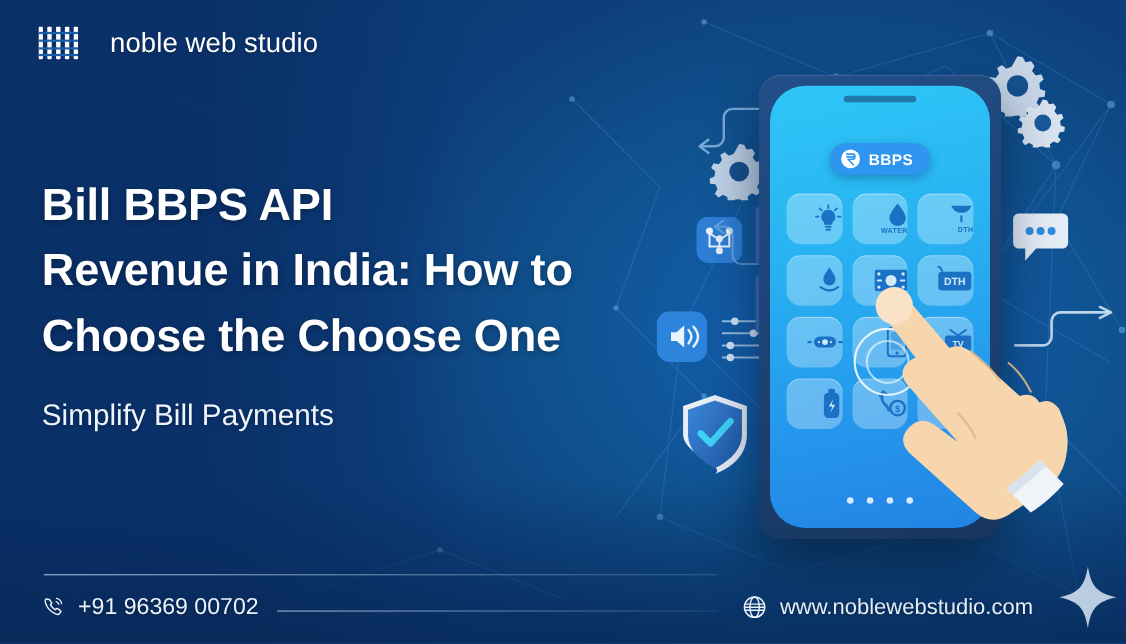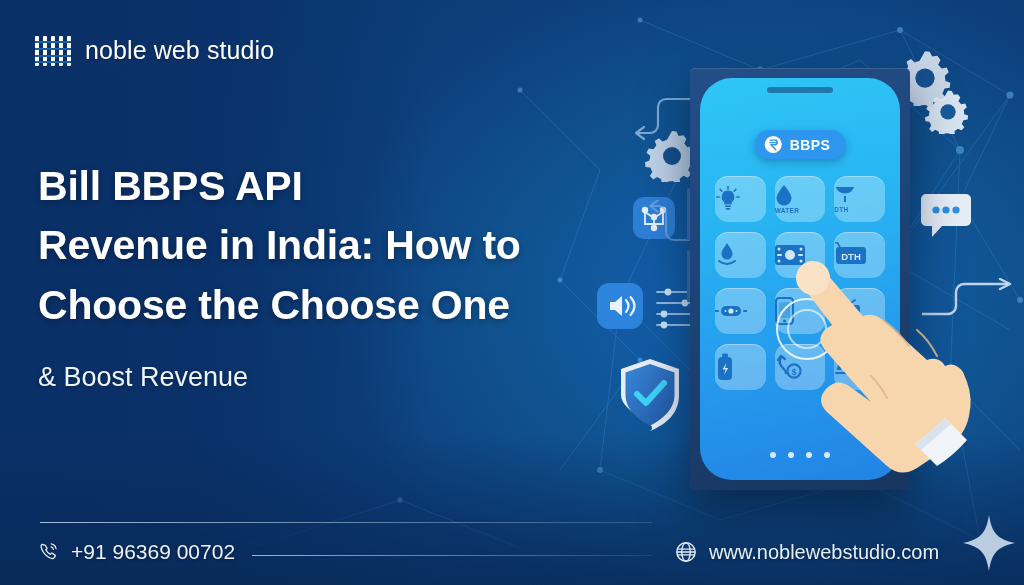--- a/index.html
+++ b/index.html
@@ -27,22 +27,22 @@
   .vign-bottom{
     position:absolute; left:0; bottom:0; width:100%; height:150px;
     background:linear-gradient(0deg, rgba(8,40,86,.75) 0%, rgba(8,40,86,0) 100%);
   }
 
   
   .net{ position:absolute; inset:0; opacity:.55; }
 
   
   .logo{
-    position:absolute; left:35px; top:36px;
-    display:flex; gap:14px;
+    position:absolute; left:35px; top:24px;
+    display:flex; align-items:center; gap:29px;
   }
   .logo-mark{ display:block; }
   .logo-text{
     color:#fff; font-size:25px; font-weight:500;
     letter-spacing:.1px; white-space:nowrap;
     text-shadow:0 1px 2px rgba(0,0,0,.25);
   }
 
   
   .headline{
@@ -93,21 +93,21 @@
     color:#eaf2fb; font-size:20px; font-weight:400; white-space:nowrap;
     text-shadow:0 1px 3px rgba(0,0,0,.3);
   }
   .sparkle{ position:absolute; left:963px; top:515px; }
 
   
   .device{
     position:absolute; left:690px; top:68px;
     width:220px; height:422px;
     background:linear-gradient(160deg,#234e87 0%,#1d4375 48%,#17365f 100%);
-    border-radius:5px;
+    border-radius:20px;
     box-shadow:0 22px 48px rgba(3,18,40,.55), inset 0 1px 0 rgba(255,255,255,.12);
   }
   .screen{
     position:absolute; left:10px; top:10px; right:10px; bottom:10px;
     border-radius:32px;
     background:linear-gradient(168deg, #2fc6f7 0%, #28b4f2 34%, #2597ec 72%, #2283e4 100%);
     overflow:hidden;
   }
   .notch{
     position:absolute; left:50%; top:9px; transform:translateX(-50%);
@@ -137,21 +137,21 @@
   
   .grid{
     position:absolute; left:15px; top:98px; right:15px;
     display:grid; grid-template-columns:repeat(3,1fr);
     gap:10px 9px;
   }
   .tile{
     height:46px; border-radius:13px;
     background:rgba(255,255,255,.30);
     display:flex; flex-direction:column;
-    align-items:flex-start; justify-content:center;
+    align-items:flex-end; justify-content:center;
     gap:1px;
     box-shadow:inset 0 1px 0 rgba(255,255,255,.35);
   }
   .tile svg{ display:block; }
   .tile-cap{
     font-size:6.5px; font-weight:bold; color:#1b72c4; letter-spacing:.3px;
   }
 
   
   .ripple{
@@ -250,21 +250,21 @@
     <span class="logo-text">noble web studio</span>
   </div>
 
   <h1 class="headline">
     <span class="ln">Bill BBPS API</span>
     <span class="ln">Revenue in India: How to</span>
     <span class="ln">Choose the Choose One</span>
   </h1>
 
   <p class="subhead">
-    <span class="ln">&amp; Boost Revenue</span>
+    <span class="ln">Simplify Bill Payments</span>
   </p>
 
   <div class="rule-top"></div>
 
   <div class="phone-blk">
     <svg width="22" height="22" viewBox="0 0 24 24">
       <path d="M4.5 3.6c-.9.6-1.4 1.7-1.1 2.8.9 4 3.1 7.4 6.3 9.9 1.6 1.3 3.4 2.2 5.3 2.8 1 .3 2-.1 2.6-.9l1.1-1.5c.3-.4.2-1-.2-1.3l-2.8-2c-.4-.3-1-.2-1.3.2l-.8 1c-2.2-1.1-4-2.9-5.1-5.1l1-.8c.4-.3.5-.9.2-1.3l-2-2.8c-.3-.4-.9-.5-1.3-.2L4.5 3.6z" fill="none" stroke="#eaf2fb" stroke-width="1.4" stroke-linejoin="round"></path>
       <path d="M14.5 3.2c2.6.5 4.7 2.6 5.2 5.2" fill="none" stroke="#eaf2fb" stroke-width="1.3" stroke-linecap="round"></path>
       <path d="M14.2 6.4c1.3.4 2.3 1.4 2.7 2.7" fill="none" stroke="#eaf2fb" stroke-width="1.3" stroke-linecap="round"></path>
     </svg>

